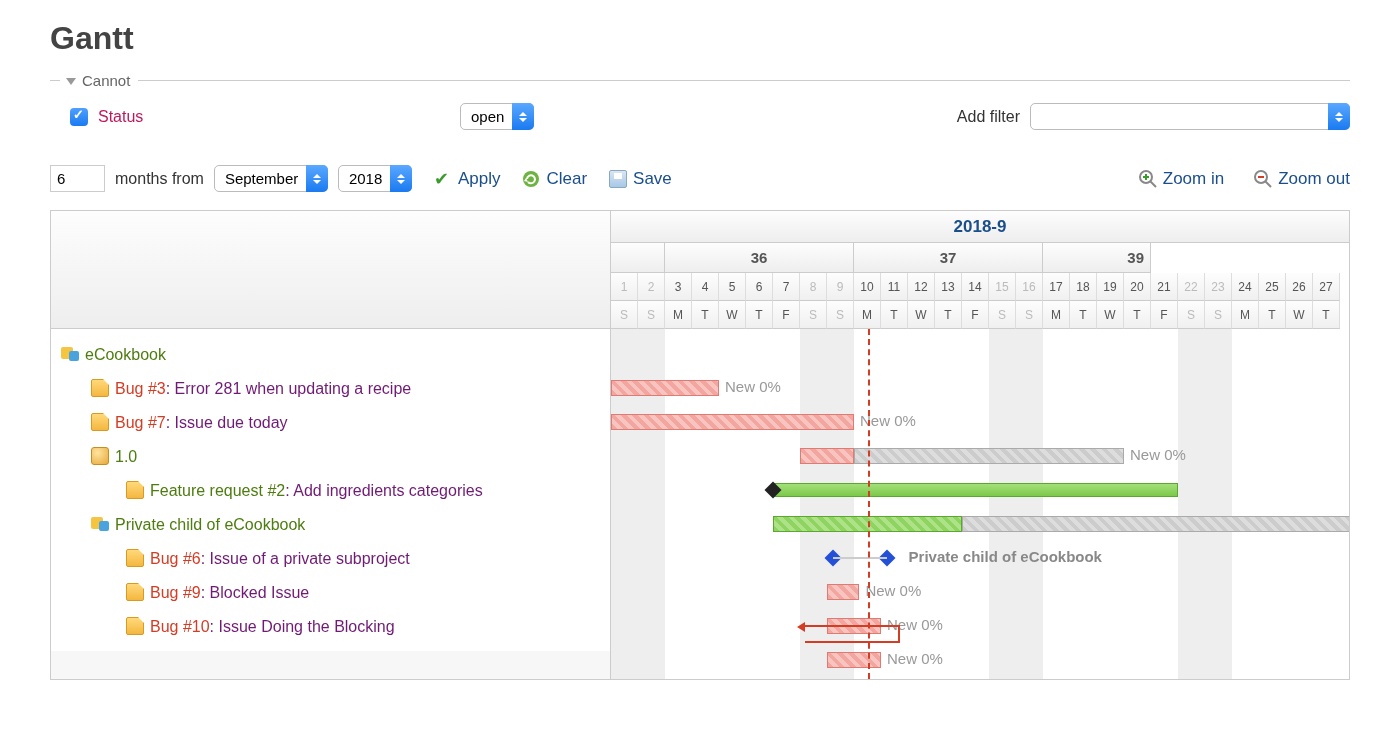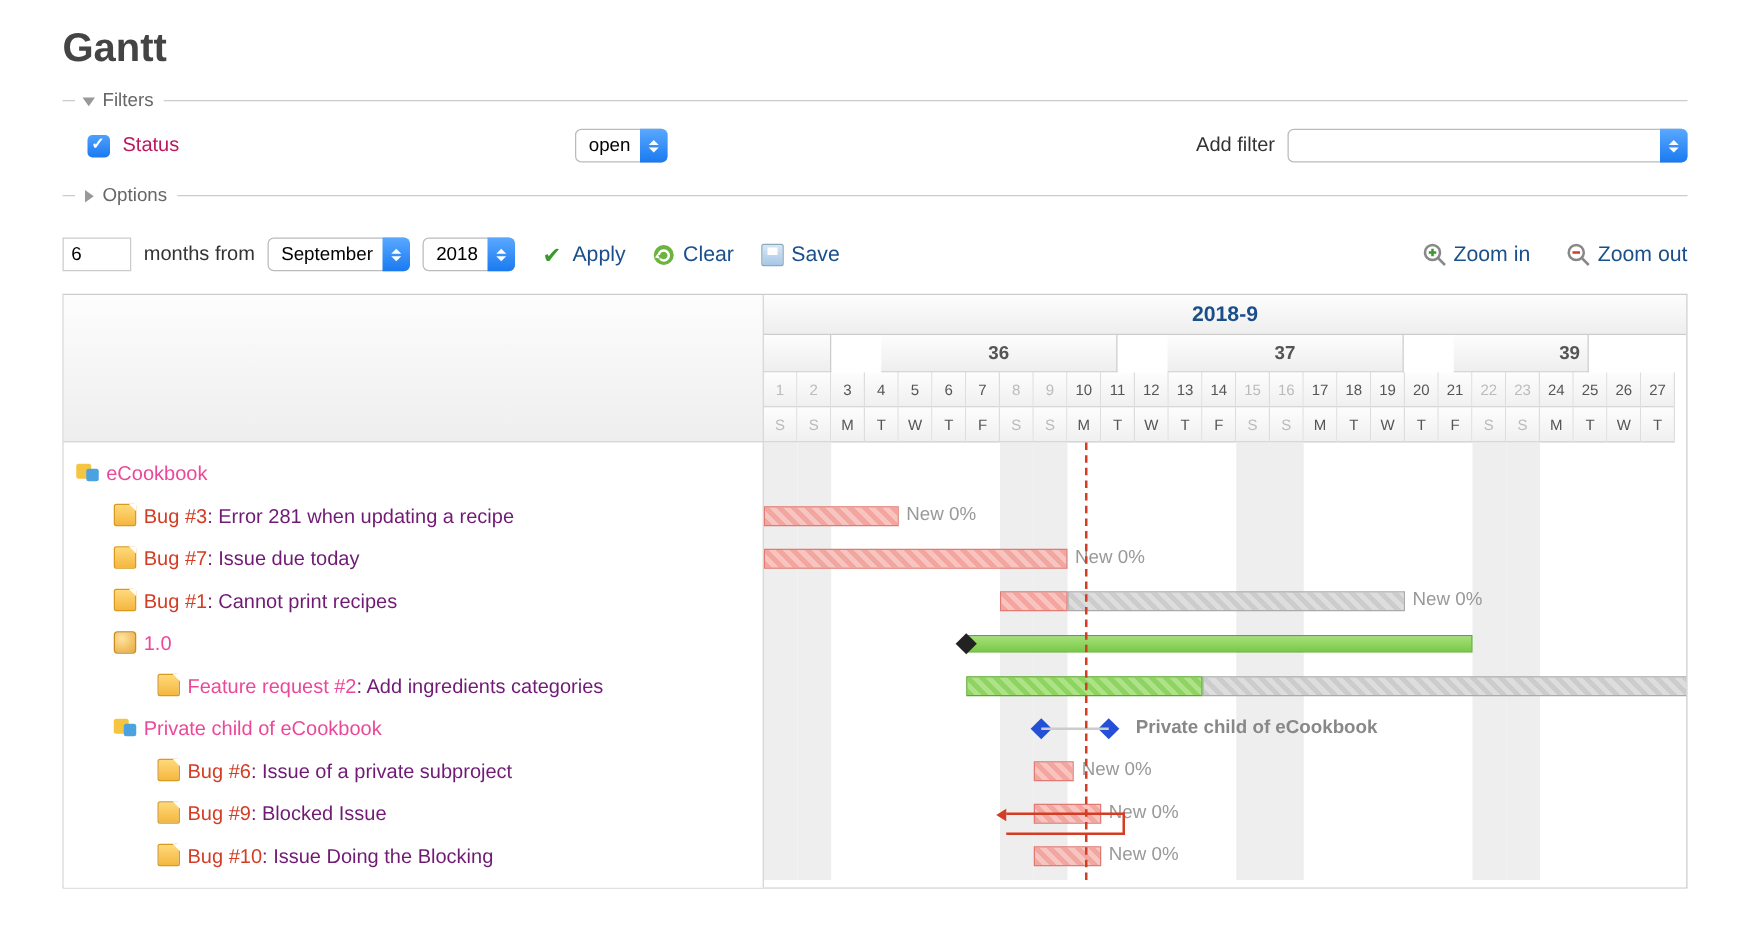--- a/index.html
+++ b/index.html
@@ -40,34 +40,34 @@
 
 
 .gantt-wrap { display: flex; border: 1px solid #ccc; }
 .gantt-left { width: 560px; border-right: 1px solid #ccc; background: #f7f7f7; }
 .gantt-left .left-header { height: 118px; border-bottom: 1px solid #ccc; background: linear-gradient(#fdfdfd,#eee); }
 .gantt-left .left-body { padding: 8px 0; background:#fff; }
 .gl-row { height: 34px; display: flex; align-items: center; font-size: 16px; white-space: nowrap; }
 .gl-row .ind0 { padding-left: 10px; }
 .gl-row .ind1 { padding-left: 40px; }
 .gl-row .ind2 { padding-left: 75px; }
-.bluelink { color: #ec4899; text-align: center; }
+.bluelink { color: #4d7c0f; text-align: center; }
 .redlink { color: #d43c24; }
 .graytxt { color: #701a75; }
 .issue-icon { display:inline-block; width:18px; height:18px; background: linear-gradient(#ffd97a,#f4b740); border:1px solid #d99a20; border-radius:2px; margin-right:6px; vertical-align:-3px; position:relative; }
 .issue-icon::after { content:""; position:absolute; right:-1px; top:-1px; border-left:6px solid transparent; border-top:6px solid #fff; }
 .project-icon { display:inline-block; width:20px; height:18px; margin-right:4px; vertical-align:-3px; position:relative; }
 .project-icon::before { content:""; position:absolute; left:0; top:2px; width:12px; height:12px; background:#f5c542; border-radius:2px; }
 .project-icon::after { content:""; position:absolute; left:8px; top:6px; width:10px; height:10px; background:#4aa3df; border-radius:2px; }
 .version-icon { display:inline-block; width:18px; height:18px; margin-right:6px; vertical-align:-3px; background: radial-gradient(circle at 35% 30%, #ffe4a0, #e7a93a); border-radius:3px; border:1px solid #c98c1f; }
 
 .gantt-right { flex:1; position:relative; overflow:hidden; }
 .cal-header { height: 118px; display:flex; flex-direction:column; }
 .cal-month { height: 32px; background: linear-gradient(#fdfdfd,#eee); border-bottom:1px solid #ccc; display:flex; align-items:center; justify-content:center; color:#1a4f8c; font-weight:bold; font-size:17px; }
-.cal-weeks { height: 30px; display:flex;gap:40px; }
+.cal-weeks { height: 30px; display:flex; }
 .cal-week { border-right:1px solid #ccc; border-bottom:1px solid #ccc; background:linear-gradient(#fdfdfd,#eee); display:flex; align-items:center; justify-content:center; font-size:15px; font-weight:bold; color:#555; }
 .cal-week:last-child { justify-content:flex-end; padding-right:6px; }
 .cal-days-row { height:28px; display:flex; }
 .cal-day { width:27px; border-right:1px solid #ddd; border-bottom:1px solid #ccc; background:linear-gradient(#fdfdfd,#f0f0f0); display:flex; align-items:center; justify-content:center; font-size:12px; color:#555; }
 .cal-day.wknd { color:#bbb; }
 .cal-body { position:relative; padding-top:8px; height: 350px; }
 .grid-wknd { position:absolute; top:0; bottom:0; background:#eee; }
 .today-line { position:absolute; top:0; bottom:0; width:0; border-left:2px dashed #d43c24; z-index:45; }
 .gr-row { height:34px; position:relative; }
 .bar { position:absolute; height:16px; top:9px; border-radius:0; }
@@ -85,21 +85,21 @@
 </style>
 </head>
 <body>
 
 <div class="container">
   <h1>Gantt</h1>
 
   <div class="section-header">
     <span class="sline"></span>
     <span class="chev down"></span>
-    <span>Filters</span>
+    <span>Cannot</span>
     <span class="line"></span>
   </div>
 
   <div class="filter-row">
     <div class="filter-left">
       <input type="checkbox" class="mac" checked="" style="">
       <span class="filter-label">Status</span>
     </div>
     <div class="select-wrap">
       <select>
@@ -109,26 +109,20 @@
     </div>
     <div class="filter-right">
       <span class="addfilter-label">Add filter</span>
       <div class="select-wrap">
         <select style="width:320px"><option></option></select>
         <span class="select-arrows"></span>
       </div>
     </div>
   </div>
 
-  <div class="section-header">
-    <span class="sline"></span>
-    <span class="chev right"></span>
-    <span>Options</span>
-    <span class="line"></span>
-  </div>
 
   <div class="controls-row">
     <input type="text" value="6" style="">
     <span class="monthslabel">months from</span>
     <div class="select-wrap">
       <select><option>September</option></select>
       <span class="select-arrows"></span>
     </div>
     <div class="select-wrap">
       <select><option>2018</option></select>
@@ -184,23 +178,20 @@
       <div class="left-header"></div>
       <div class="left-body" id="left-body">
           <div class="gl-row">
             <span class="ind0"><span class="project-icon"></span><span class="bluelink">eCookbook</span></span>
           </div>
           <div class="gl-row">
             <span class="ind1"><span class="issue-icon"></span><span class="redlink">Bug #3</span><span class="graytxt">: Error 281 when updating a recipe</span></span>
           </div>
           <div class="gl-row">
             <span class="ind1"><span class="issue-icon"></span><span class="redlink">Bug #7</span><span class="graytxt">: Issue due today</span></span>
-          </div>
-          <div class="gl-row">
-            <span class="ind1"><span class="issue-icon"></span><span class="redlink">Bug #1</span><span class="graytxt">: Cannot print recipes</span></span>
           </div>
           <div class="gl-row">
             <span class="ind1"><span class="version-icon"></span><span class="bluelink">1.0</span></span>
           </div>
           <div class="gl-row">
             <span class="ind2"><span class="issue-icon"></span><span class="bluelink">Feature request #2</span><span class="graytxt">: Add ingredients categories</span></span>
           </div>
           <div class="gl-row">
             <span class="ind1"><span class="project-icon"></span><span class="bluelink">Private child of eCookbook</span></span>
           </div>

